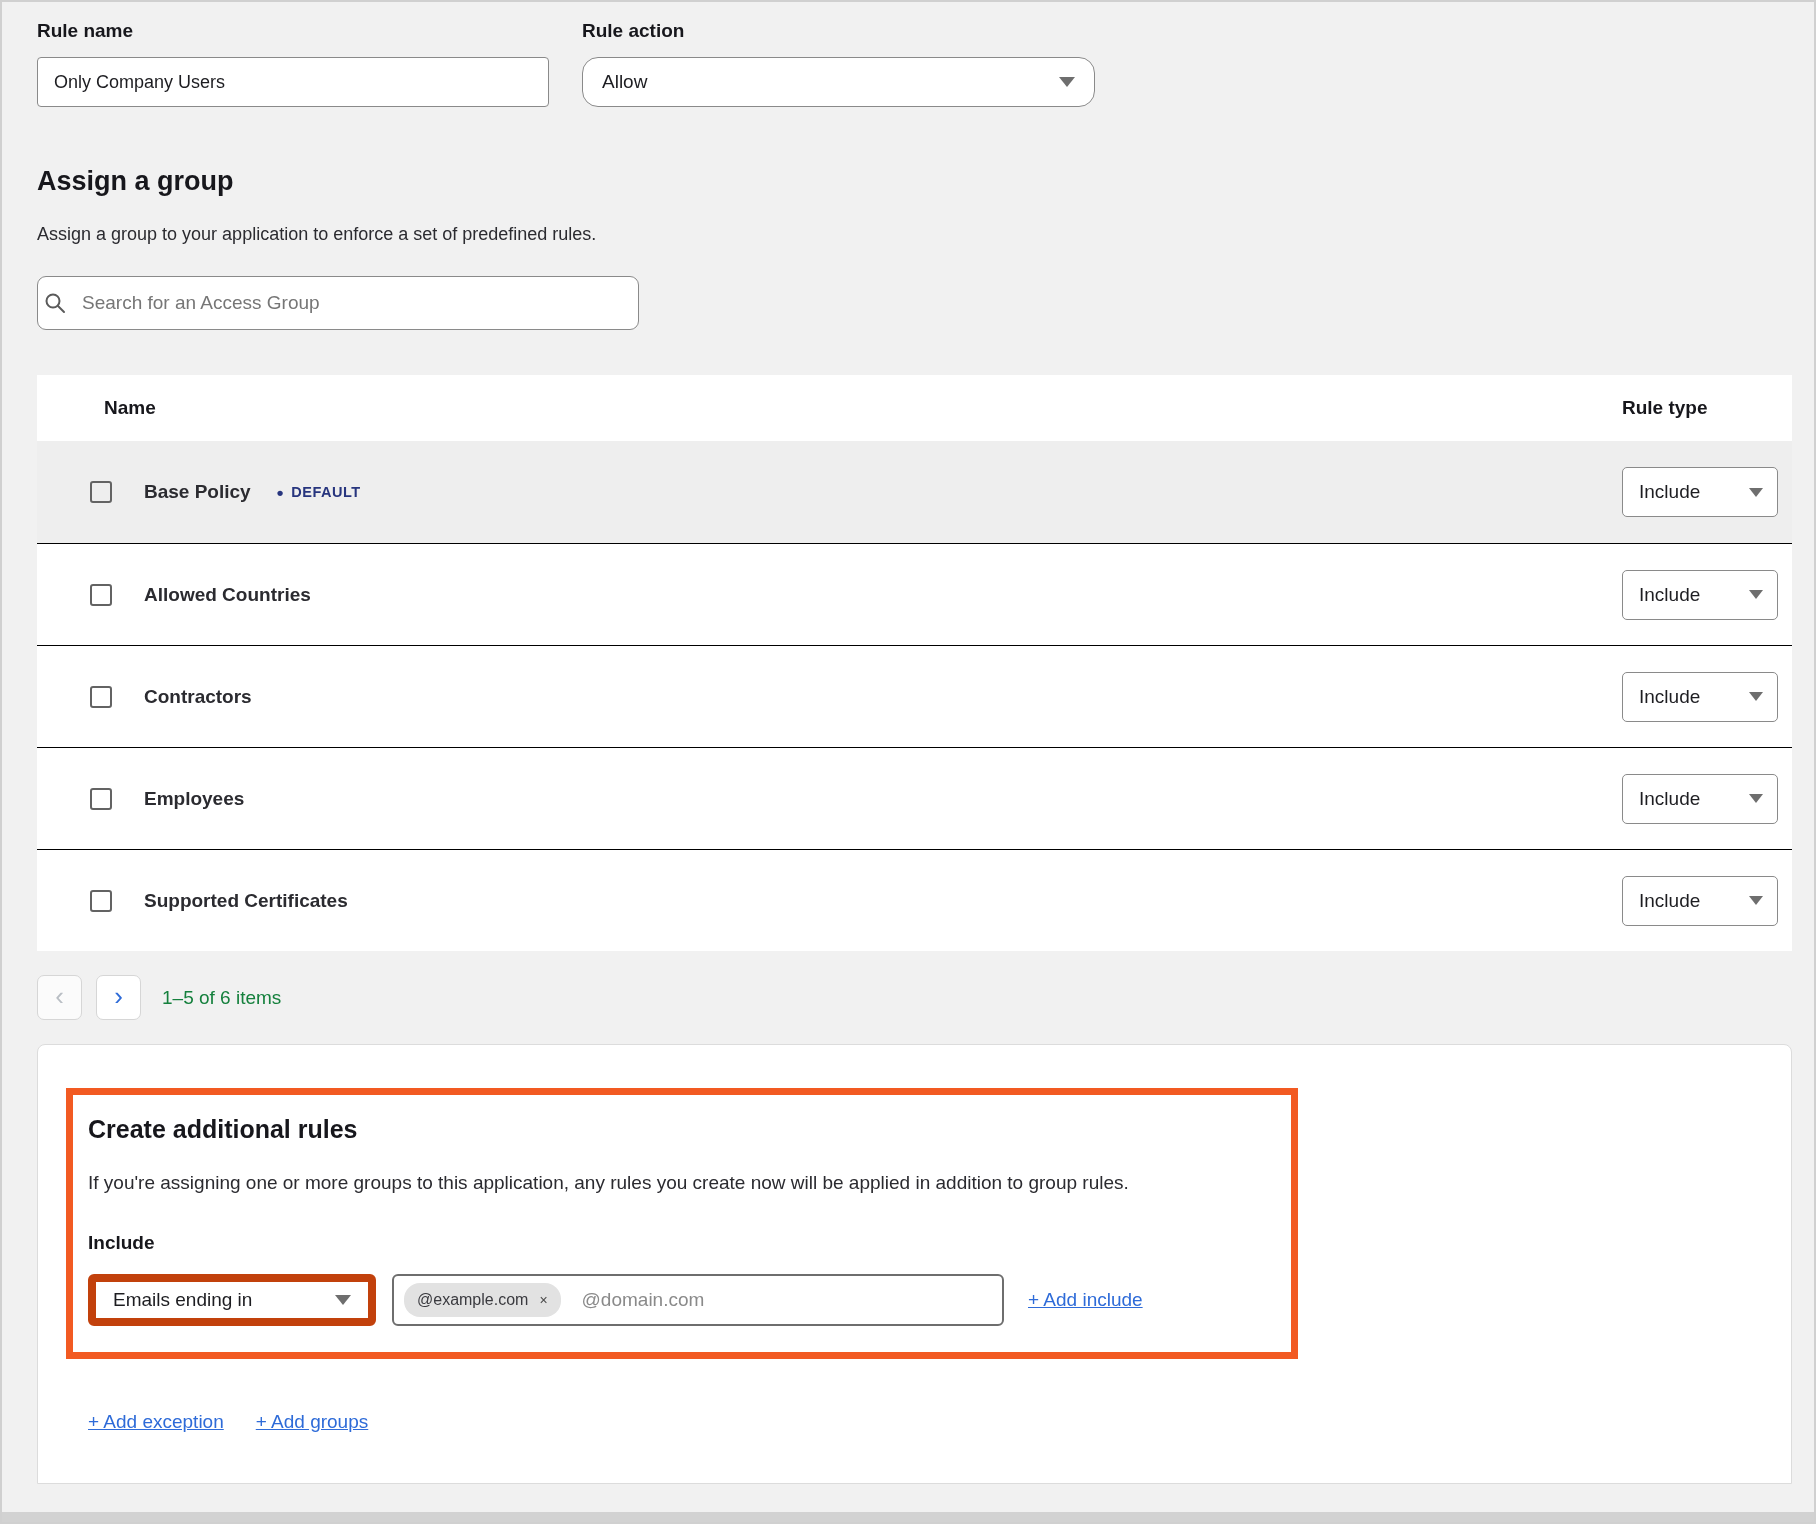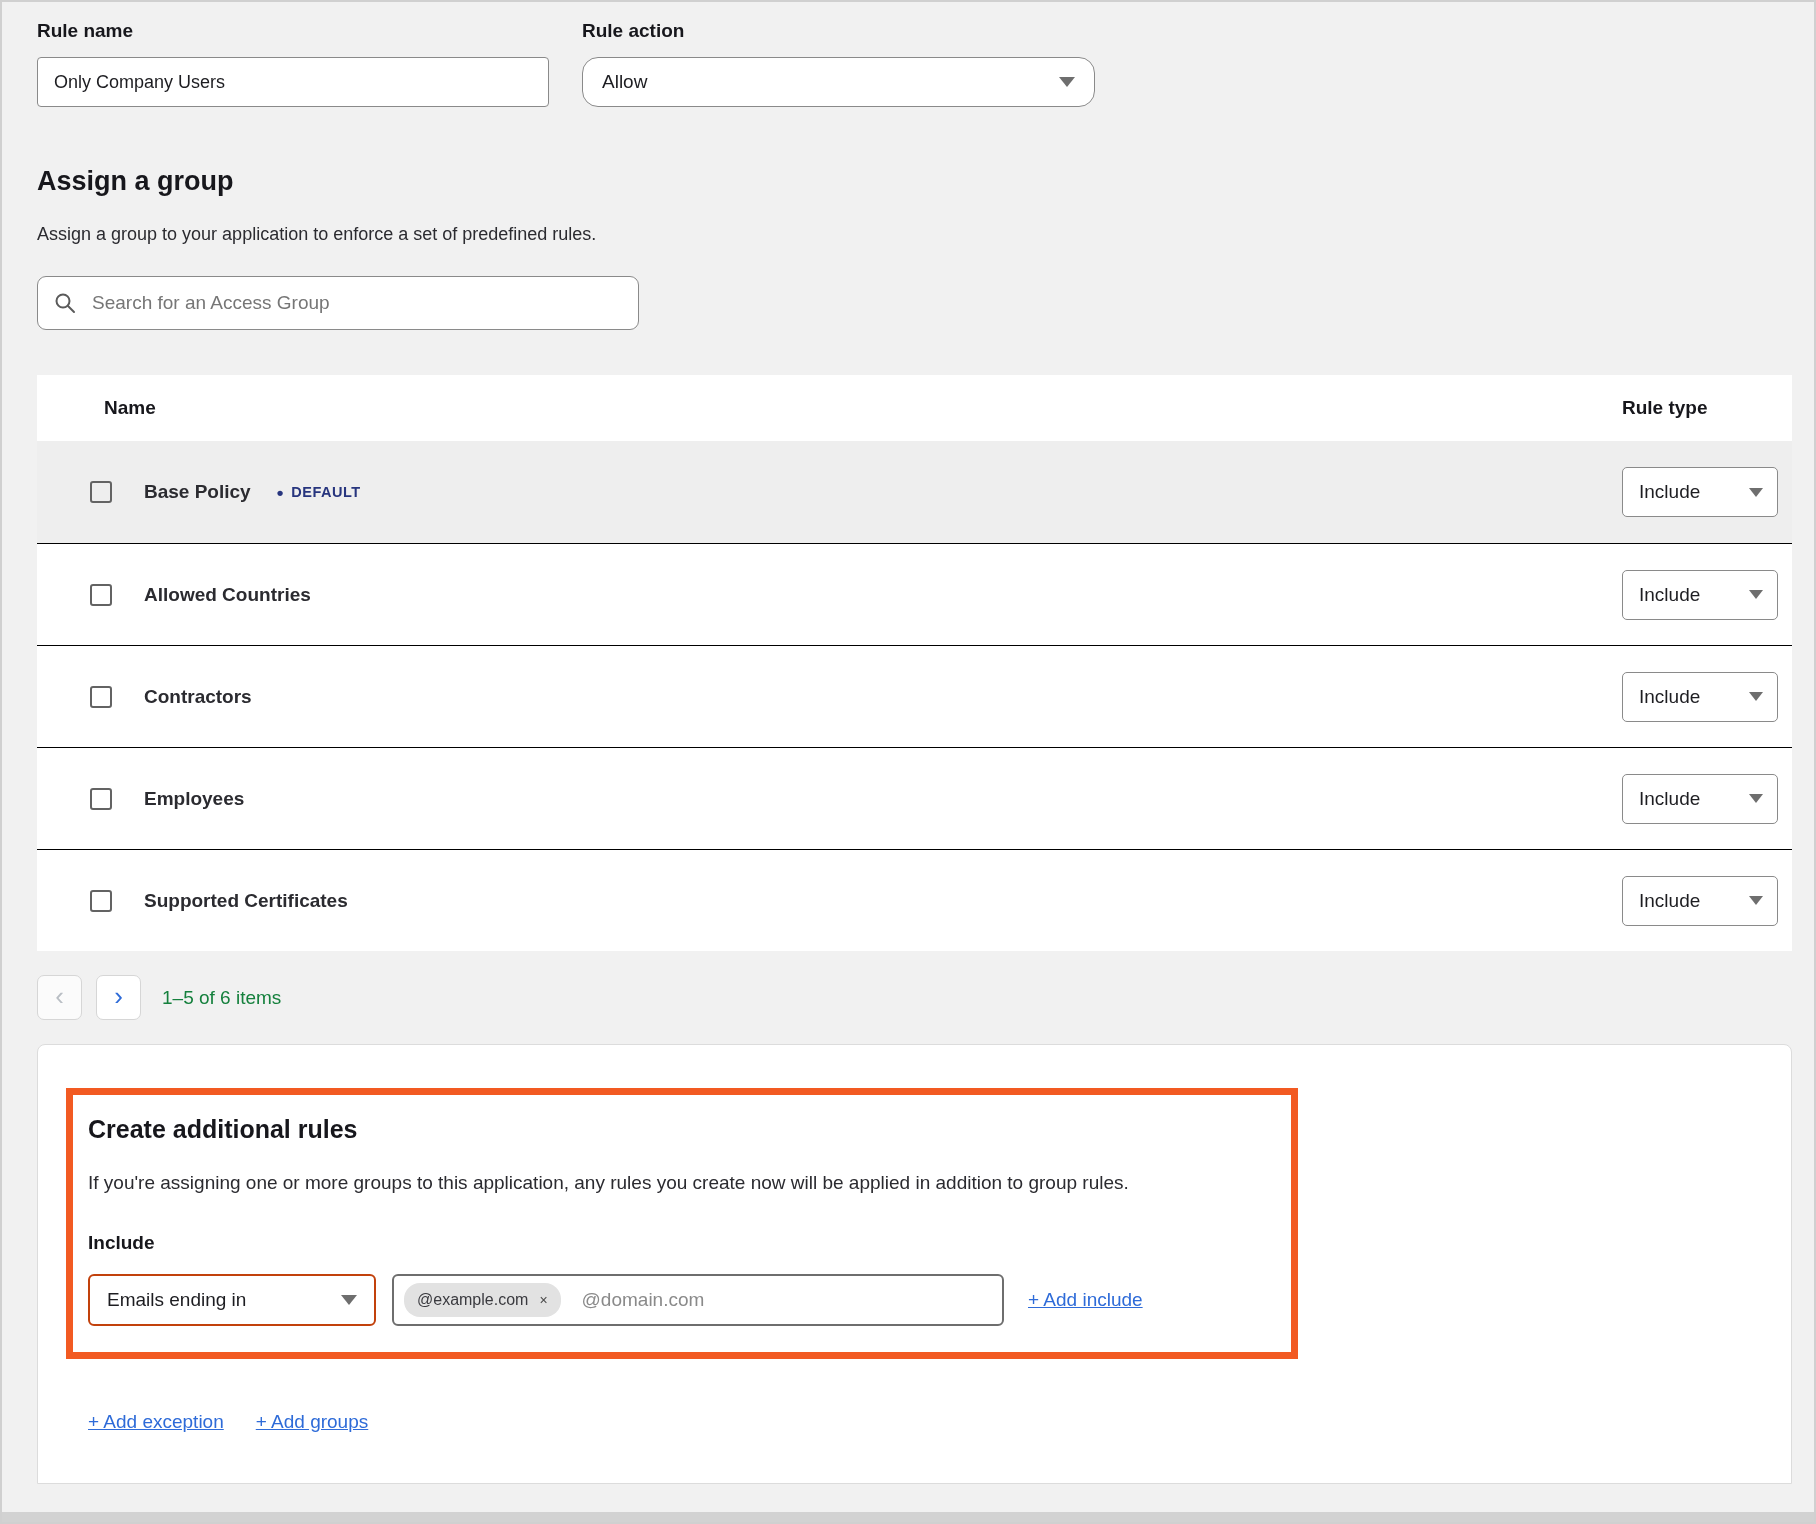--- a/index.html
+++ b/index.html
@@ -34,21 +34,21 @@
     padding:0 19px;font-size:19px;color:#1d1d21;cursor:pointer;
   }
   .caret{width:0;height:0;border-left:8px solid transparent;border-right:8px solid transparent;border-top:10px solid #6e6e6e;}
 
   
   .section-heading{font-size:27px;font-weight:bold;color:#17171c;margin:59px 0 0 0;}
   .section-desc{font-size:18px;color:#2b2b30;margin-top:27px;}
   .search-box{
     margin-top:31px;width:602px;height:54px;background:#fff;
     border:1.5px solid #8a8a8a;border-radius:9px;
-    display:flex;align-items:center;padding:0 16px;gap:14px;
+    display:flex;align-items:center;padding:0 6px;gap:14px;
   }
   .search-box svg{flex:0 0 auto;}
   .search-input{
     border:none;outline:none;flex:1;font-size:19px;color:#333;
     font-family:"Liberation Sans", sans-serif;background:transparent;
   }
   .search-input::placeholder{color:#767676;}
 
   
   .group-table{margin-top:45px;width:1755px;}
@@ -92,21 +92,21 @@
   }
   .orange-box{
     width:1232px;border:7px solid var(--accent-orange,#f25a22);
     padding:20px 15px 26px 15px;
   }
   .card-heading{font-size:25px;font-weight:bold;color:#17171c;margin:0;}
   .card-desc{font-size:19px;color:#2b2b30;margin-top:28px;}
   .include-label{font-size:19px;font-weight:bold;color:#17171c;margin-top:38px;}
   .controls{margin-top:20px;display:flex;align-items:center;}
   .cond-select{
-    width:288px;height:52px;border:2px solid #c2410c;border-radius:6px;background:#fff;
+    width:288px;height:52px;border:8px solid #c2410c;border-radius:6px;background:#fff;
     display:flex;align-items:center;justify-content:space-between;
     padding:0 17px;font-size:19px;color:#1d1d21;cursor:pointer;
   }
   .chip-field{
     margin-left:16px;width:612px;height:52px;border:2px solid #6e6e6e;border-radius:6px;background:#fff;
     display:flex;align-items:center;padding:0 10px;
   }
   .chip{
     background:#e2e2e2;border-radius:16px;padding:8px 13px;
     display:flex;align-items:center;gap:11px;font-size:16px;color:#3a3a3f;flex:0 0 auto;

